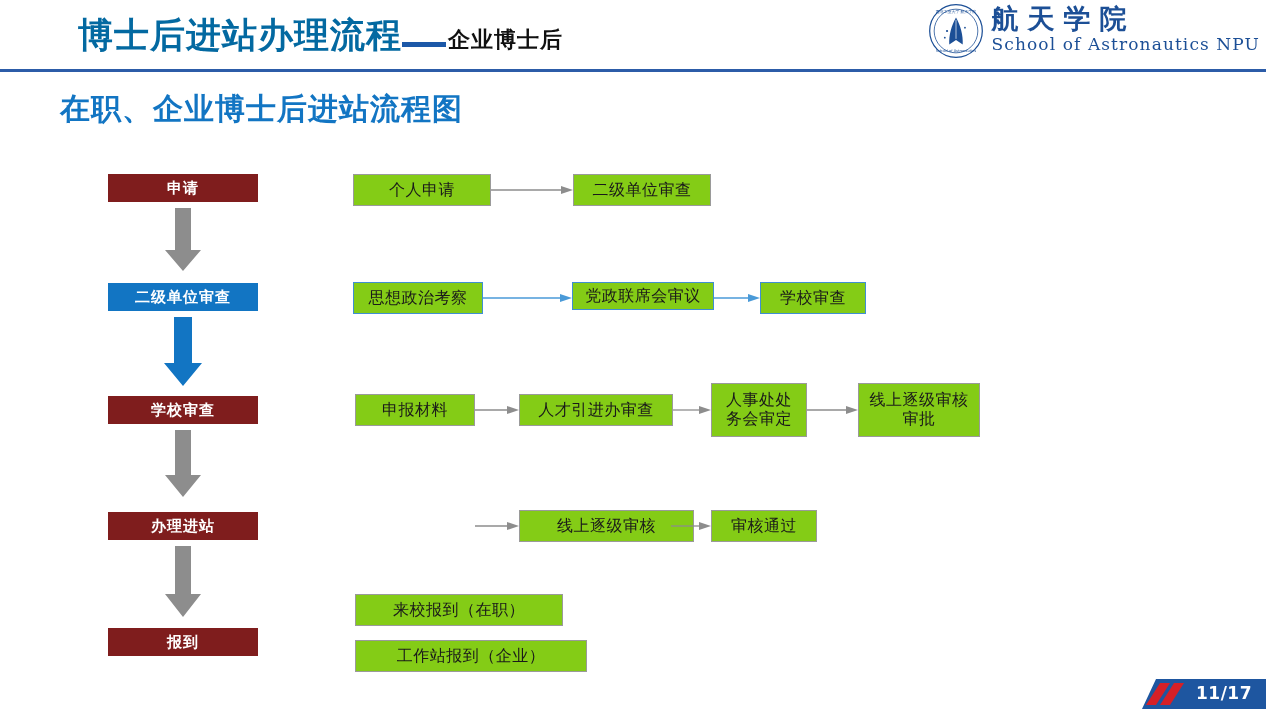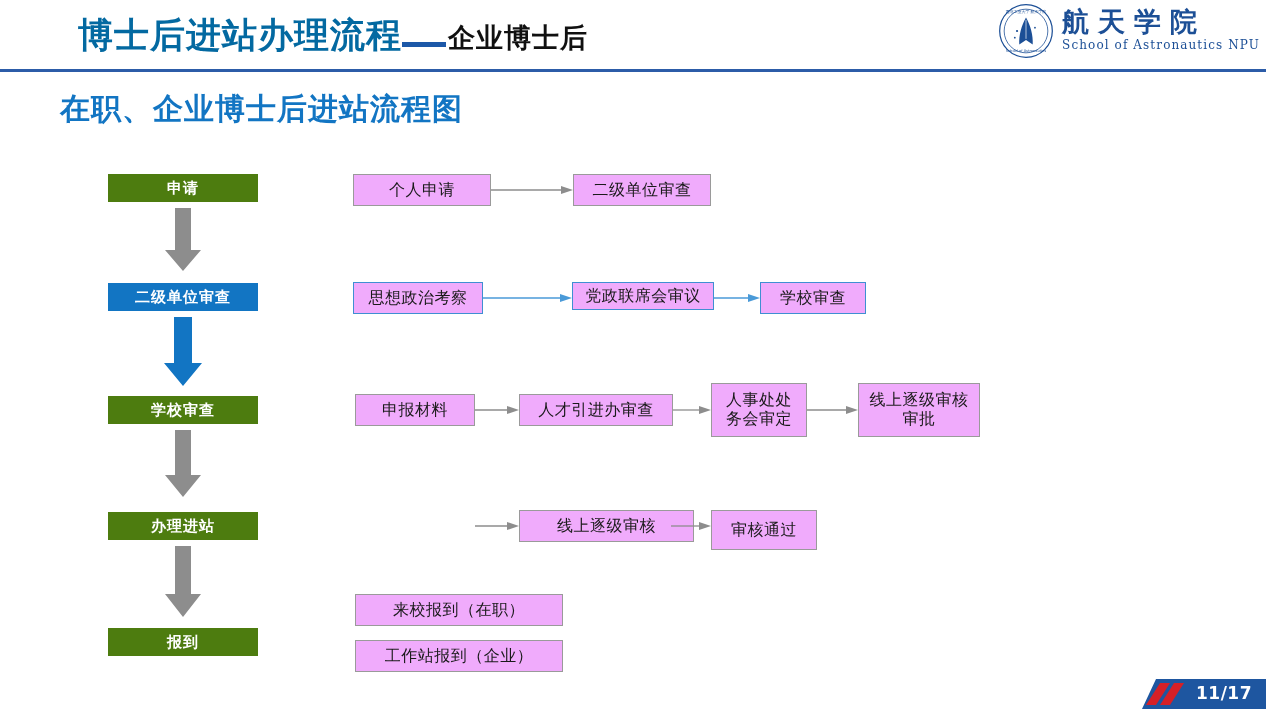--- a/index.html
+++ b/index.html
@@ -45,21 +45,21 @@
   }
   .title-dash {
     display: inline-block;
     width: 44px;
     height: 5px;
     background: #1c58a8;
     margin: 0 2px 9px 0;
     vertical-align: middle;
   }
   .title-sub {
-    font-size: 27px;
+    font-size: 22px;
     font-weight: bold;
     color: #101010;
     letter-spacing: 1px;
   }
 
   
   .logo {
     position: absolute;
     right: 6px; top: 3px;
     display: flex;
@@ -76,21 +76,21 @@
     justify-content: center;
   }
   .logo-cn {
     font-size: 27px;
     font-weight: bold;
     color: #1c4f96;
     letter-spacing: 9px;
     line-height: 1.05;
   }
   .logo-en {
-    font-size: 12px;
+    font-size: 17px;
     color: #1c4f96;
     letter-spacing: 1.1px;
     line-height: 1.4;
     font-family: "DejaVu Serif", "Liberation Serif", serif;
   }
 
   
   .subtitle {
     position: absolute;
     left: 60px; top: 89px;
@@ -110,33 +110,33 @@
   .stage-label {
     position: absolute;
     width: 150px;
     height: 28px;
     line-height: 28px;
     text-align: center;
     color: #ffffff;
     font-size: 15px;
     font-weight: bold;
     letter-spacing: 1px;
-    background: #4d7c0f;
+    background: #7f1d1d;
   }
   .stage-label.accent { background: #1275c3; }
 
   .v-arrow {
     position: absolute;
     width: 46px;
   }
 
   .node {
     position: absolute;
     box-sizing: border-box;
-    background: #f0abfc;
+    background: #84cc16;
     border: 1.4px solid #9a9a9a;
     color: #1a1a1a;
     font-size: 16px;
     display: flex;
     align-items: center;
     justify-content: center;
     text-align: center;
     line-height: 1.18;
     letter-spacing: 0.5px;
   }
@@ -260,24 +260,24 @@
 
   <svg class="h-arrow" style="left:475px; top:520px; width:44px;" viewBox="0 0 44 12">
     <line x1="0" y1="6" x2="36" y2="6" stroke="#8d8d8d" stroke-width="1.3"></line>
     <polygon points="44,6 32,2 32,10" fill="#8d8d8d"></polygon>
   </svg>
   <div class="node" style="left:519px; top:510px; width:175px; height:32px;">线上逐级审核</div>
   <svg class="h-arrow" style="left:671px; top:520px; width:40px;" viewBox="0 0 40 12">
     <line x1="0" y1="6" x2="32" y2="6" stroke="#8d8d8d" stroke-width="1.3"></line>
     <polygon points="40,6 28,2 28,10" fill="#8d8d8d"></polygon>
   </svg>
-  <div class="node" style="left:711px; top:510px; width:106px; height:40px;">审核通过</div>
+  <div class="node" style="left:711px; top:510px; width:106px; height:32px;">审核通过</div>
 
   <div class="node" style="left:355px; top:594px; width:208px; height:32px;">来校报到（在职）</div>
-  <div class="node" style="left:355px; top:640px; width:208px; height:32px;">工作站报到（企业）</div>
+  <div class="node" style="left:355px; top:640px; width:232px; height:32px;">工作站报到（企业）</div>
 </div>
 
 <div class="page-badge">
   <svg width="136" height="30" viewBox="0 0 136 30">
     <polygon points="26,0 136,0 136,30 12,30" fill="#1e56a0"></polygon>
     <polygon points="30,4 40,4 26,26 16,26" fill="#d62027"></polygon>
     <polygon points="44,4 54,4 40,26 30,26" fill="#d62027"></polygon>
   </svg>
   <span class="page-num">11/17</span>
 </div>

